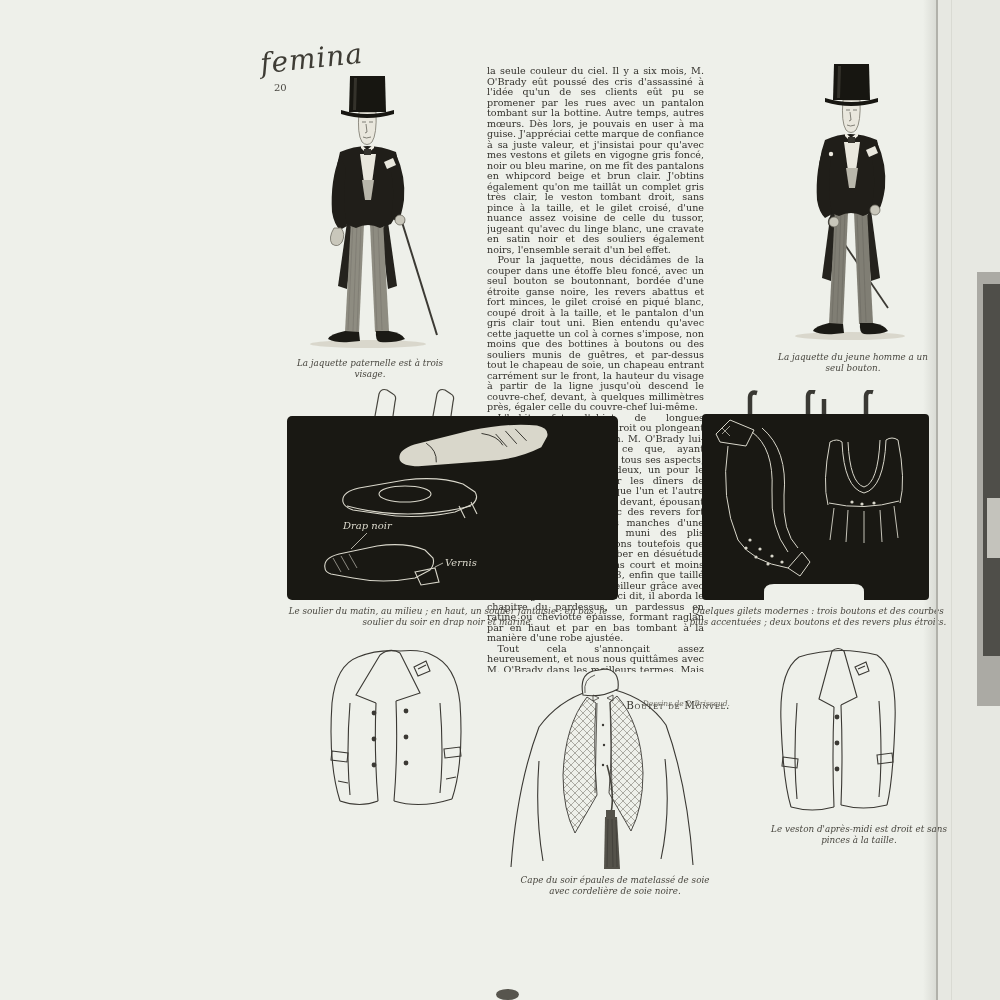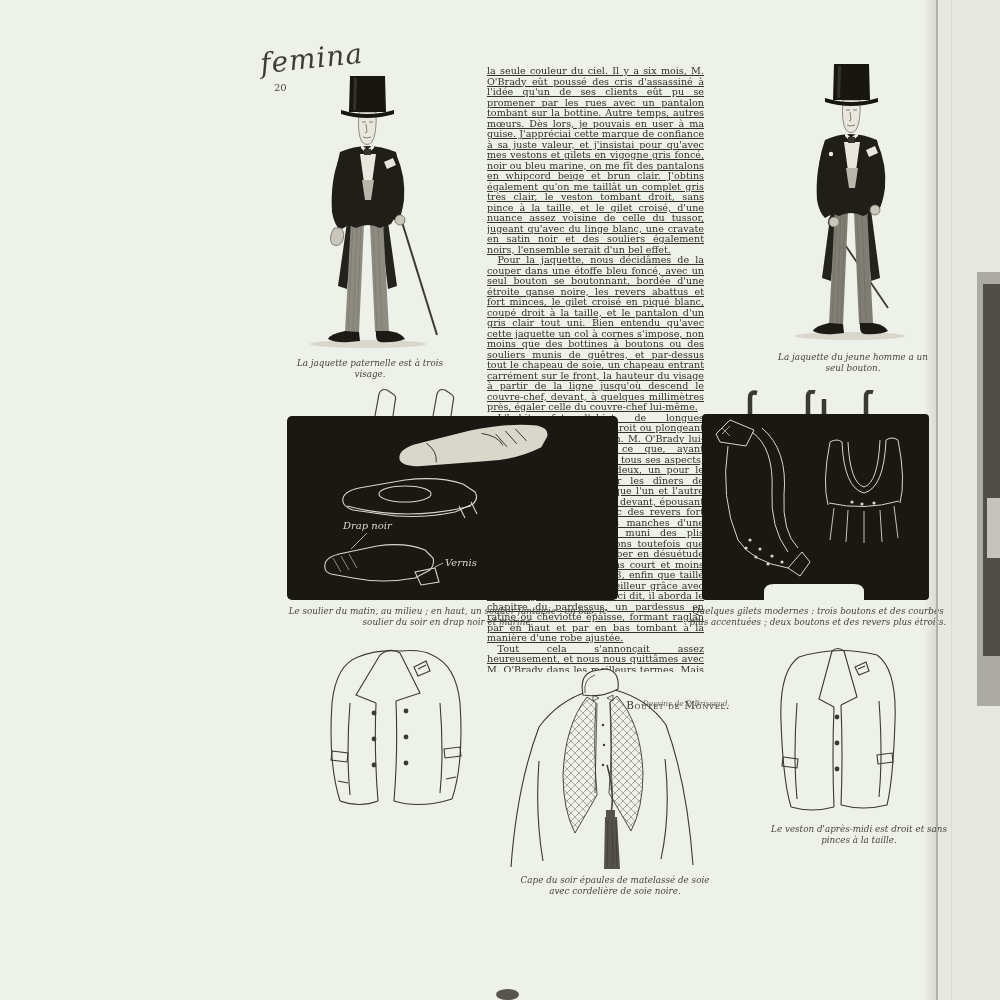--- a/index.html
+++ b/index.html
@@ -13,21 +13,21 @@
   .photo-frag{position:absolute;left:977px;top:272px;width:23px;height:434px;background:#abaaa4;}
   .photo-frag-inner{position:absolute;left:983px;top:284px;width:17px;height:372px;background:#4f4e49;}
   .photo-frag-light{position:absolute;left:987px;top:498px;width:13px;height:60px;background:#c4c3bc;}
   .bottom-mark{position:absolute;left:496px;top:989px;width:23px;height:11px;background:#57554e;border-radius:50%;}
 
   .logo{position:absolute;left:260px;top:42px;font-size:28px;font-style:italic;
         color:#3e3c35;transform:rotate(-6deg);letter-spacing:1px;}
   .pagenum{position:absolute;left:274px;top:82px;font-size:10px;color:#4a4842;}
 
   .article{position:absolute;left:487px;top:66px;width:217px;height:606px;overflow:hidden;
-        font-size:9.6px;line-height:10.5px;text-align:justify;color:#33312c;text-decoration:underline;}
+        font-size:9.6px;line-height:10.5px;text-align:justify;color:#33312c;}
   .article p{margin:0;text-indent:1.1em;}
   .article p:first-child{text-indent:0;}
 
   .signature{position:absolute;left:592px;top:699px;width:138px;text-align:right;
         font-variant:small-caps;font-size:10.5px;letter-spacing:0.7px;color:#36342e;}
   .credit{position:absolute;left:600px;top:699px;width:130px;text-align:right;
         font-size:7.5px;color:#6e6c64;font-style:italic;}
 
   .caption{position:absolute;font-style:italic;font-size:8.8px;line-height:1.3;
         text-align:center;color:#48463f;}

